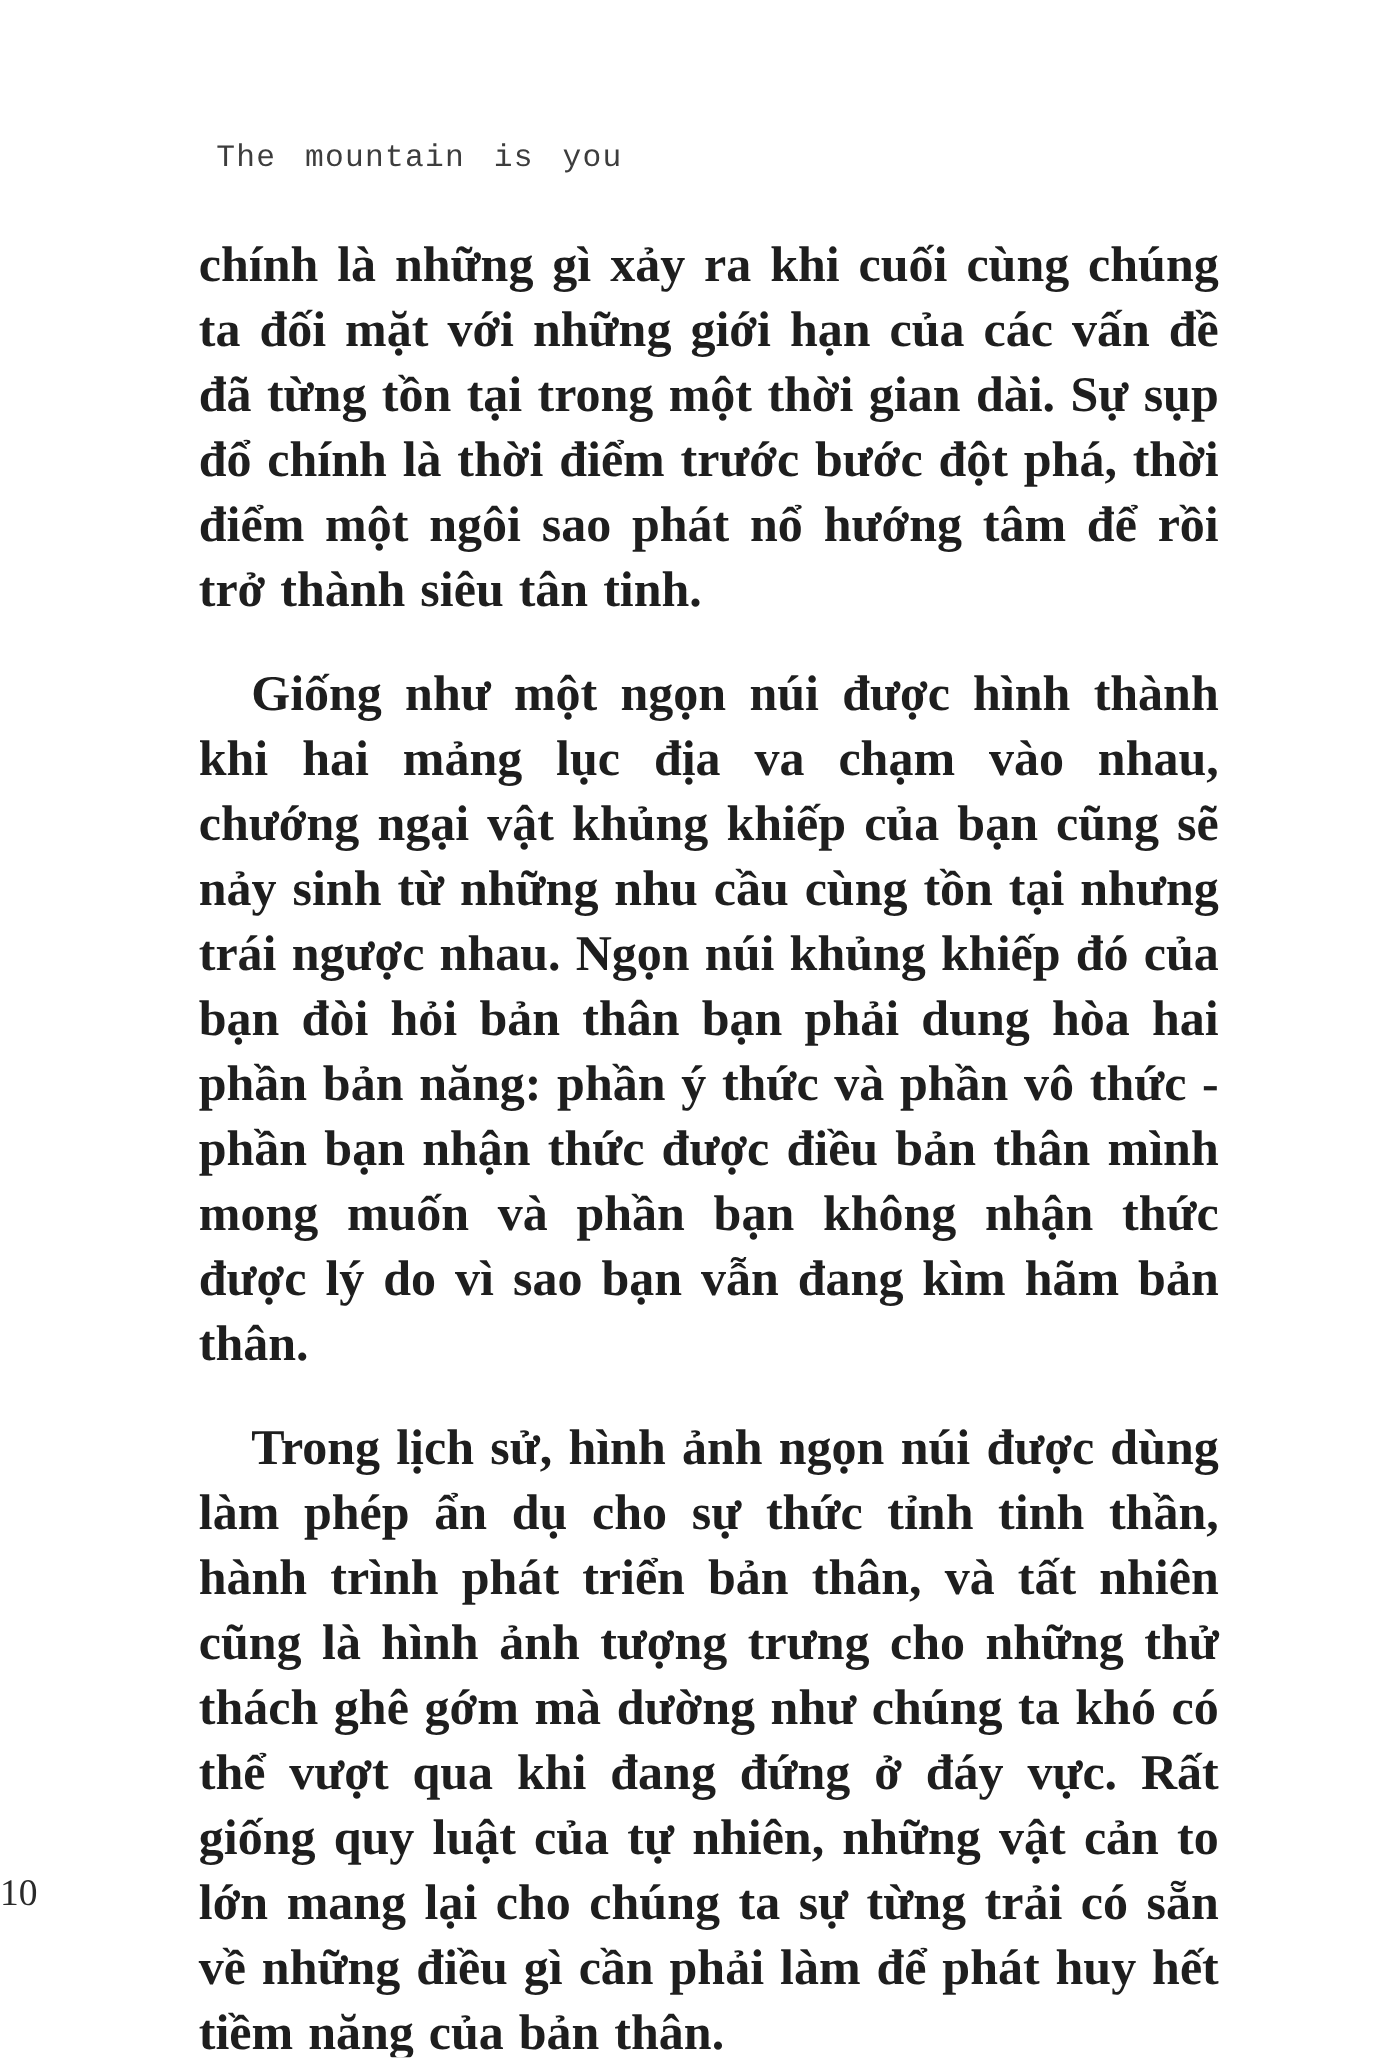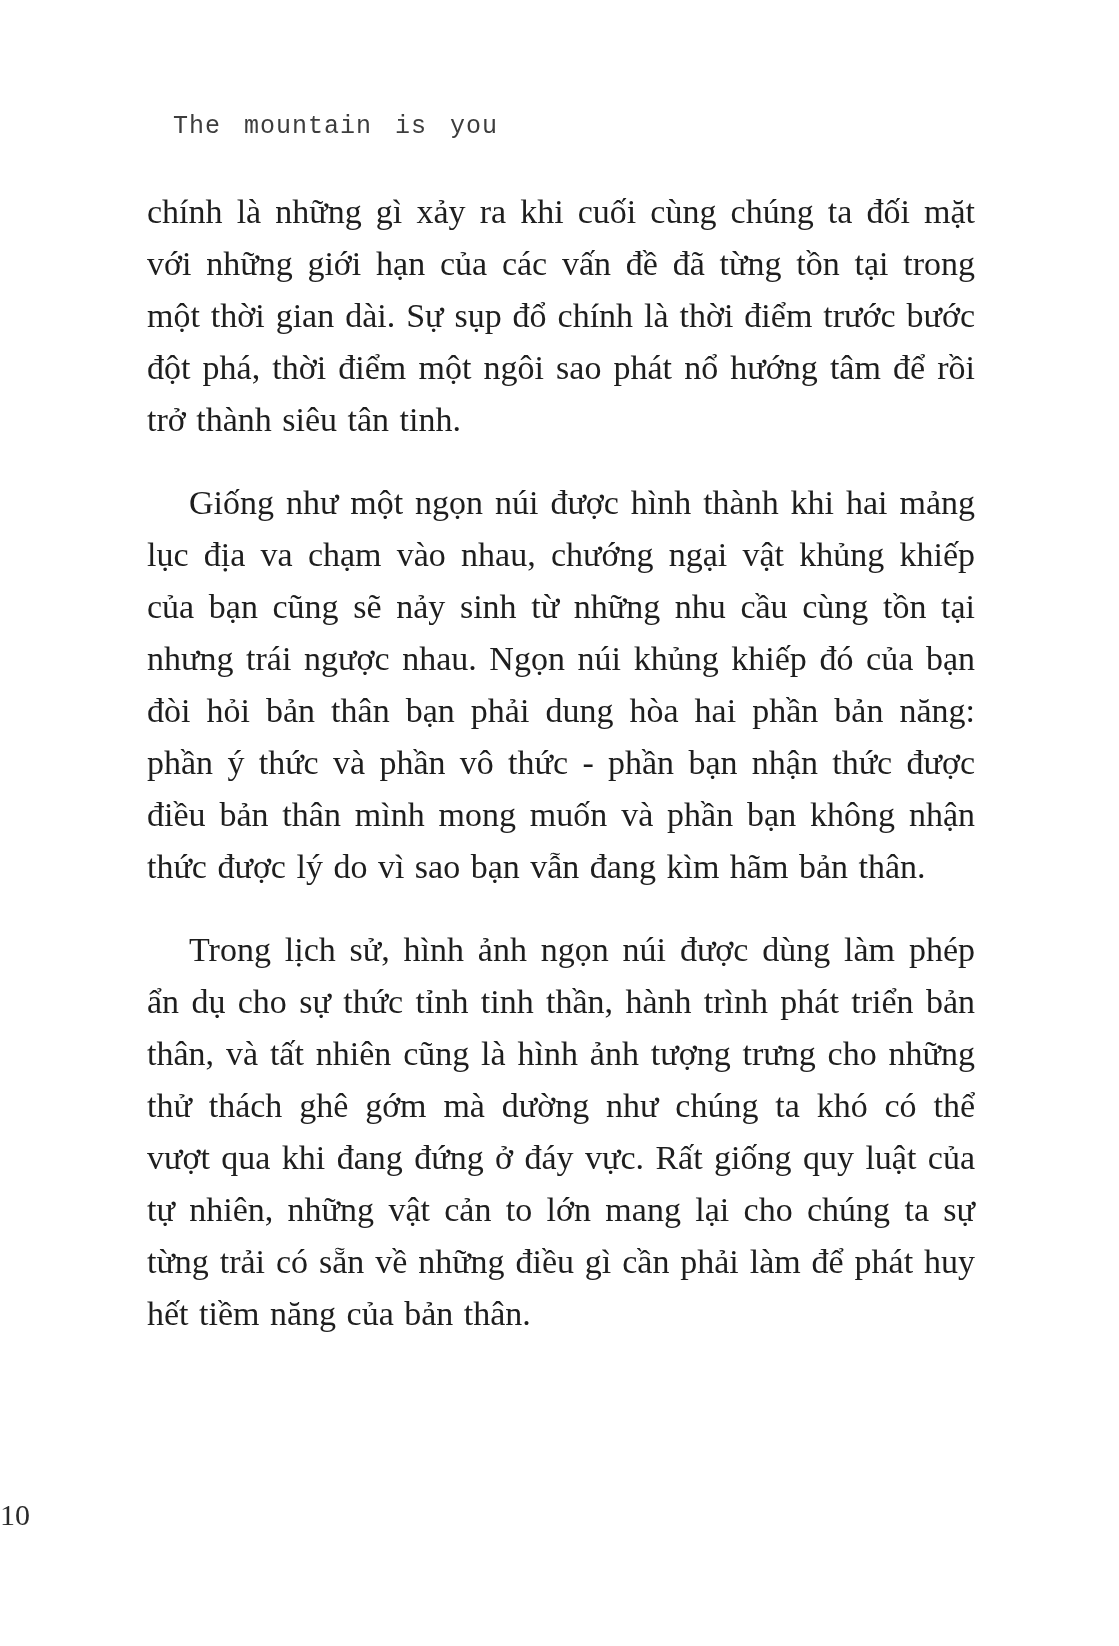--- a/index.html
+++ b/index.html
@@ -27,25 +27,26 @@
     color: #3d3d3d;
   }
   .content {
     position: absolute;
     left: 147px;
     top: 186px;
     width: 828px;
     color: #1e1e1e;
   }
   .content p {
-    margin: 0 0 31px 0;
-    font-size: 34px;
+    margin: 0 0 31px 12px;
+    font-size: 40px;
     line-height: 52px;
     text-align: justify;
     word-spacing: 2px;
+    font-weight: bold;
   }
   .content p.indented {
     text-indent: 42px;
   }
   .page-number {
     position: absolute;
     top: 1498px;
     left: 0;
     width: 100%;
     text-align: left;

